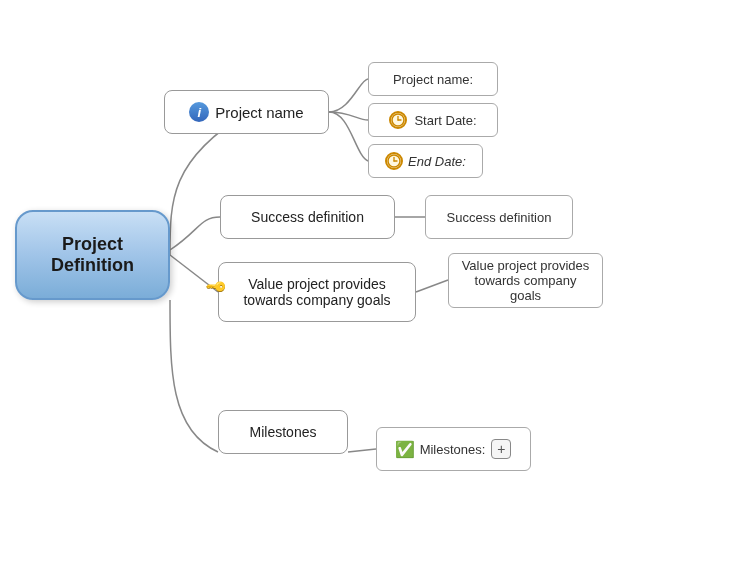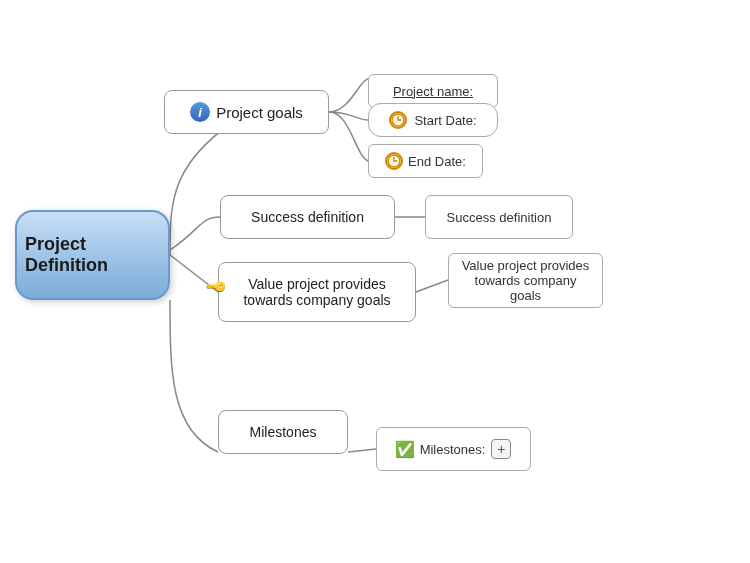--- a/index.html
+++ b/index.html
@@ -29,20 +29,21 @@
       left: 15px;
       top: 210px;
       width: 155px;
       height: 90px;
       background: linear-gradient(180deg, #c8dff5 0%, #a0c4e8 50%, #7badd8 100%);
       border: 2px solid #6699cc;
       border-radius: 18px;
       display: flex;
       align-items: center;
       justify-content: center;
+      text-align: center;
       font-size: 18px;
       font-weight: bold;
       color: #1a1a1a;
       padding: 8px;
       box-shadow: 2px 2px 6px rgba(0,0,0,0.2);
     }
 
     
     .branch-node {
       background: #ffffff;
@@ -125,24 +126,23 @@
       justify-content: center;
       text-align: center;
       padding: 6px 10px;
       font-size: 13px;
       color: #333;
     }
 
     
     .project-name-node {
       left: 368px;
-      top: 74px;
+      top: 62px;
       width: 130px;
       height: 34px;
-      text-decoration: underline;
     }
 
     
     .start-date-node {
       left: 368px;
       top: 103px;
       width: 130px;
       height: 34px;
     }
 
@@ -261,53 +261,53 @@
   <path d="M 348 452 L 376 449" stroke="#888" stroke-width="1.5" fill="none"></path>
 </svg>
 
 <div class="node root-node">
   <span>Project
 Definition</span>
 </div>
 
 <div class="node project-info-node">
   <span class="info-icon">i</span>
-  <span>Project goals</span>
+  <span>Project name</span>
 </div>
 
 <div class="node branch-node success-def-branch">
   <span>Success definition</span>
 </div>
 
 <div class="node branch-node value-project-branch">
   <span>Value project provides towards company goals</span>
 </div>
 
 <div class="key-icon">🔑</div>
 
 <div class="node branch-node milestones-branch">
   <span>Milestones</span>
 </div>
 
 <div class="node child-node project-name-node">
   <span>Project name:</span>
 </div>
 
-<div class="node child-node start-date-node" style="gap:7px;border-radius:13px;">
+<div class="node child-node start-date-node" style="gap:7px;">
   <span class="clock-icon">
     <svg width="14" height="14" viewBox="0 0 14 14">
       <circle cx="7" cy="7" r="6" stroke="#cc8800" stroke-width="1.5" fill="#fff8e0"></circle>
       <line x1="7" y1="7" x2="7" y2="3.5" stroke="#cc8800" stroke-width="1.3" stroke-linecap="round"></line>
       <line x1="7" y1="7" x2="10" y2="7" stroke="#cc8800" stroke-width="1.3" stroke-linecap="round"></line>
     </svg>
   </span>
   <span>Start Date:</span>
 </div>
 
-<div class="node child-node end-date-node" style="gap:5px;">
+<div class="node child-node end-date-node" style="gap:5px;font-style:italic;">
   <span class="clock-icon">
     <svg width="14" height="14" viewBox="0 0 14 14">
       <circle cx="7" cy="7" r="6" stroke="#cc8800" stroke-width="1.5" fill="#fff8e0"></circle>
       <line x1="7" y1="7" x2="7" y2="3.5" stroke="#cc8800" stroke-width="1.3" stroke-linecap="round"></line>
       <line x1="7" y1="7" x2="10" y2="7" stroke="#cc8800" stroke-width="1.3" stroke-linecap="round"></line>
     </svg>
   </span>
   <span>End Date:</span>
 </div>
 

